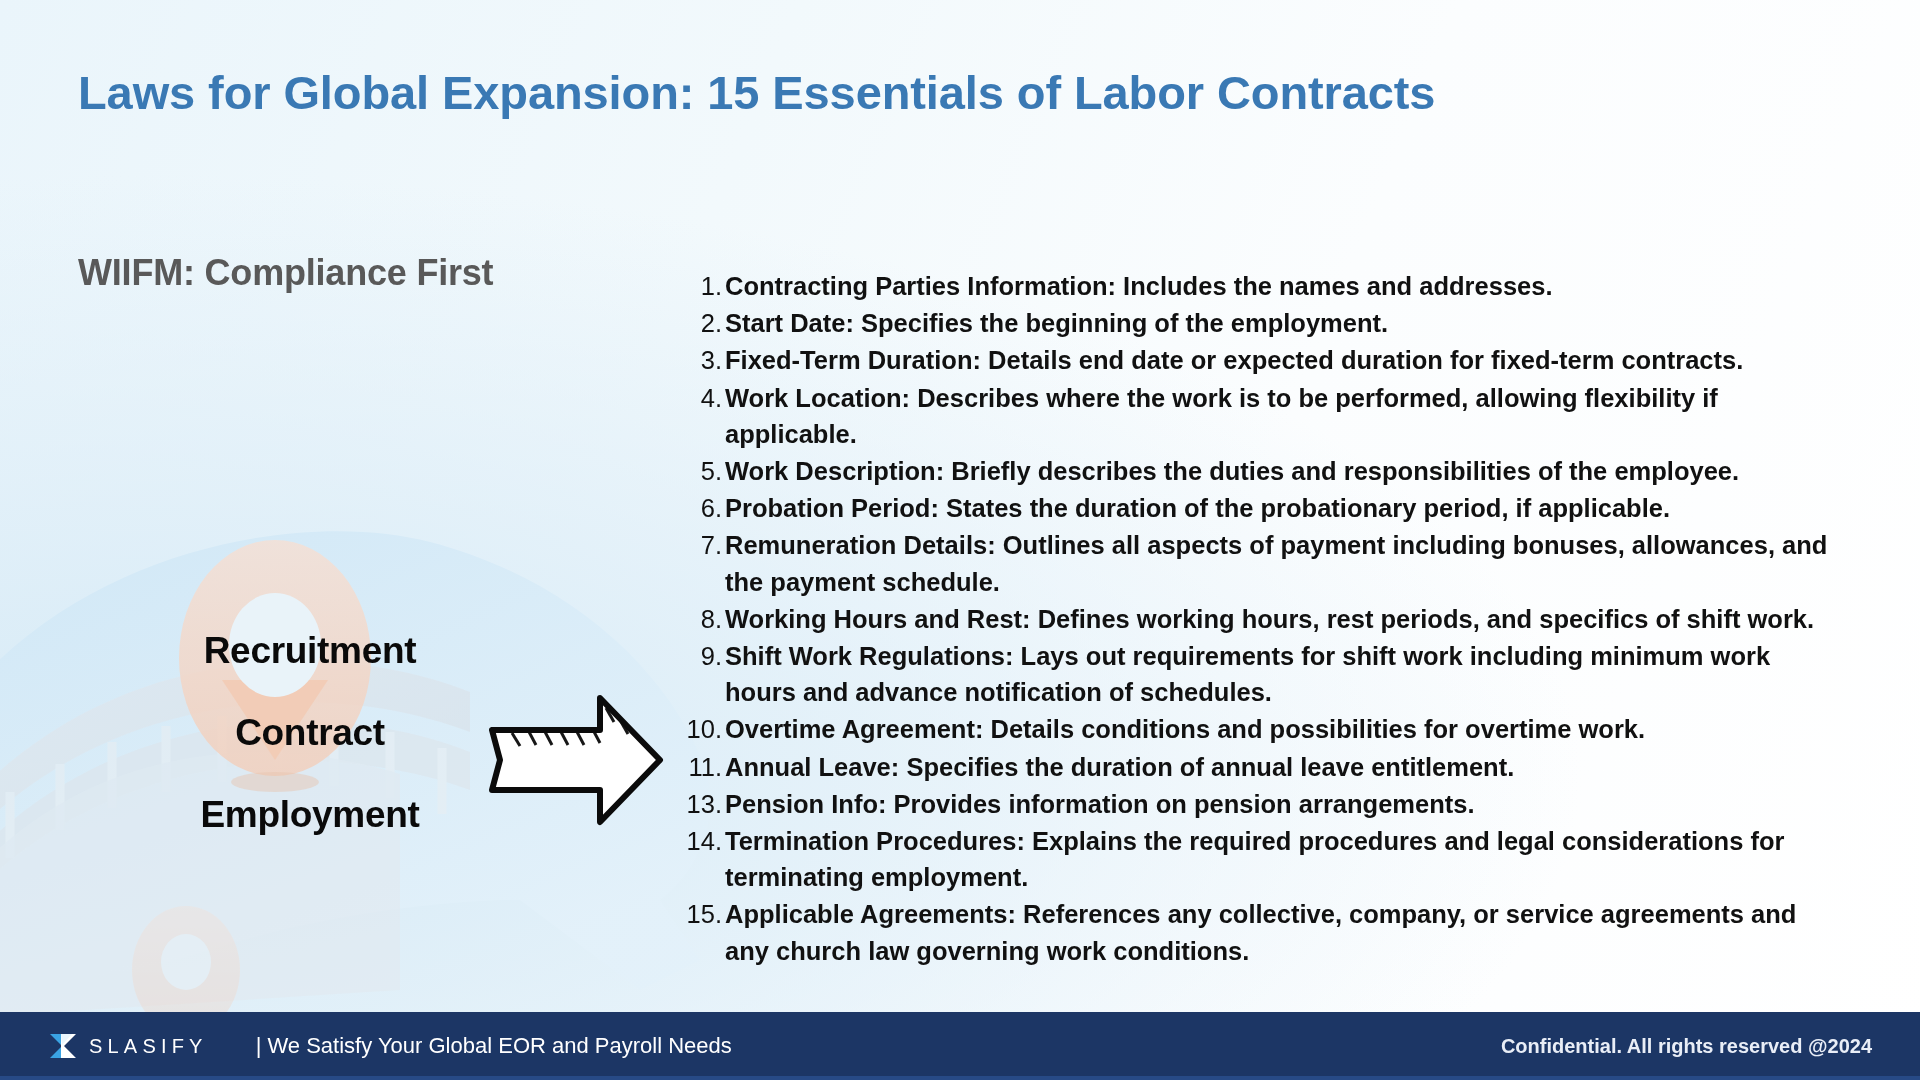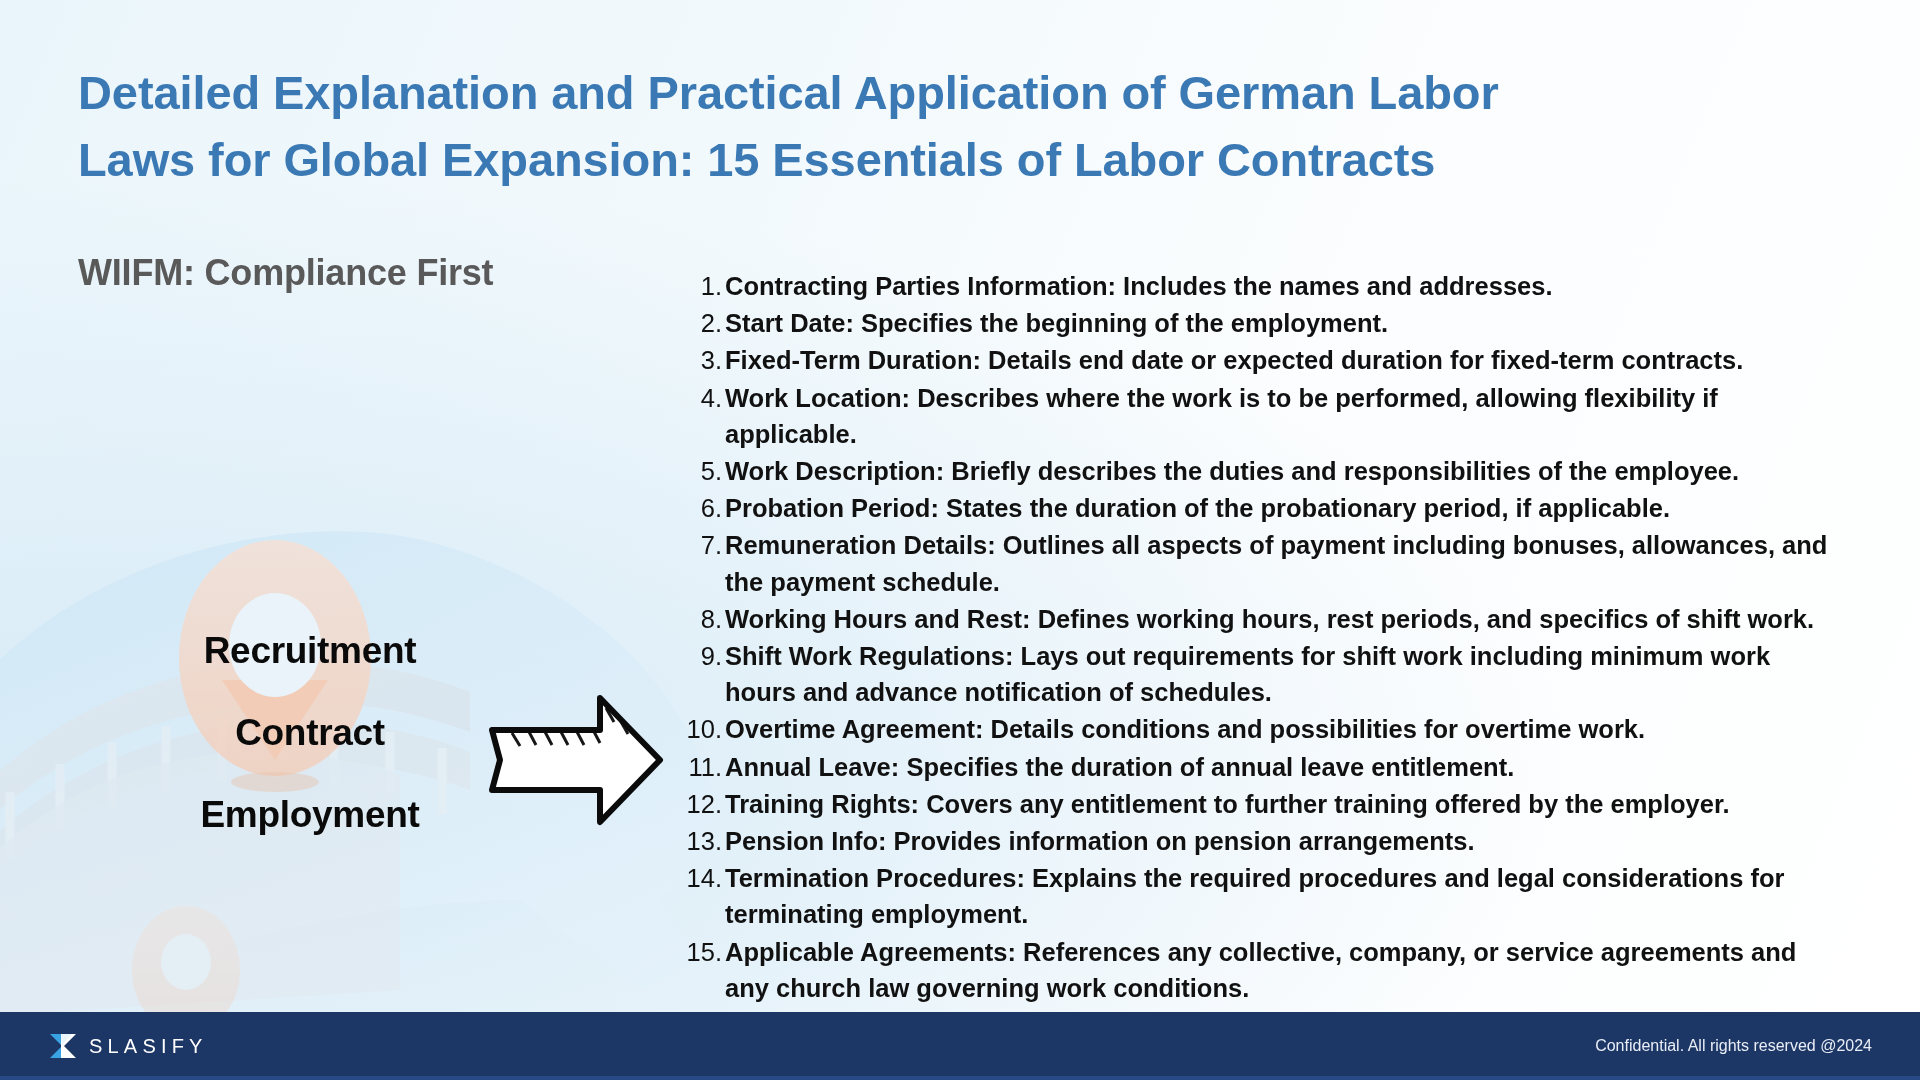--- a/index.html
+++ b/index.html
@@ -67,21 +67,21 @@
   .logo-mark{width:30px;height:30px;flex:0 0 30px;}
   .wordmark{
     margin-left:11px;color:#ffffff;font-size:20px;
     letter-spacing:5.2px;font-weight:400;
   }
   .tagline{
     margin-left:48px;color:#ffffff;font-size:22px;white-space:nowrap;
   }
   .copyright{
     margin-left:auto;margin-right:48px;color:#e9eef7;
-    font-size:16px;white-space:nowrap;
+    font-size:20px;white-space:nowrap;font-weight:bold;
   }
 </style>
 </head>
 <body>
 
 <div id="slide">
 
   <div class="art">
     <svg width="760" height="590" viewBox="0 0 760 590" xmlns="http://www.w3.org/2000/svg">
       <defs>
@@ -145,21 +145,20 @@
           <path d="M576 300 L 584 315"></path>
             <path d="M592 298 L 600 313"></path>
           <path d="M606 278 L 614 292"></path>
             <path d="M620 290 L 628 304"></path>
         </g>
       </g>
     </svg>
   </div>
 
   <div id="title">
-    <span class="ln">Detailed Explanation and Practical Application of German Labor</span>
     <span class="ln">Laws for Global Expansion: 15 Essentials of Labor Contracts</span>
   </div>
 
   <div id="subtitle">WIIFM: Compliance First</div>
 
   <div id="stack">
     <span>Recruitment</span>
     <span>Contract</span>
     <span>Employment</span>
   </div>
@@ -201,24 +200,20 @@
       <span class="num">9.</span>
       <span class="txt">Shift Work Regulations: Lays out requirements for shift work including minimum work hours and advance notification of schedules.</span>
     </div>
     <div class="li">
       <span class="num">10.</span>
       <span class="txt">Overtime Agreement: Details conditions and possibilities for overtime work.</span>
     </div>
     <div class="li">
       <span class="num">11.</span>
       <span class="txt">Annual Leave: Specifies the duration of annual leave entitlement.</span>
-    </div>
-    <div class="li">
-      <span class="num">12.</span>
-      <span class="txt">Training Rights: Covers any entitlement to further training offered by the employer.</span>
     </div>
     <div class="li">
       <span class="num">13.</span>
       <span class="txt">Pension Info: Provides information on pension arrangements.</span>
     </div>
     <div class="li">
       <span class="num">14.</span>
       <span class="txt">Termination Procedures: Explains the required procedures and legal considerations for terminating employment.</span>
     </div>
     <div class="li">
@@ -233,16 +228,17 @@
         <svg width="30" height="30" viewBox="0 0 30 30" xmlns="http://www.w3.org/2000/svg">
           <rect x="0" y="0" width="30" height="30" fill="#1c3665"></rect>
           <path d="M2 3 L 15 3 L 15 27 L 2 27 Z" fill="#3aa3e3"></path>
           <path d="M2 3 L 14 15 L 2 27 Z" fill="#1c3665"></path>
           <path d="M13 3 L 28 3 L 16 15 L 28 27 L 13 27 Z" fill="#ffffff"></path>
           <path d="M13 3 L 24 3 L 14 14 Z" fill="#eaf6fd"></path>
         </svg>
       </span>
       <span class="wordmark">SLASIFY</span>
     </div>
+    <span class="tagline">|  We Satisfy Your Global EOR and Payroll Needs</span>
     <span class="copyright">Confidential. All rights reserved @2024</span>
   </div>
 
 </div>
 
 </body></html>

